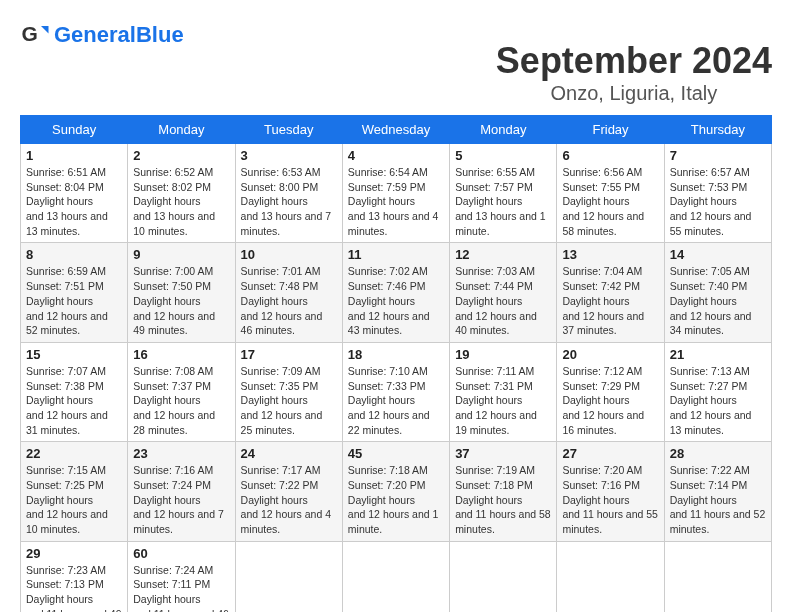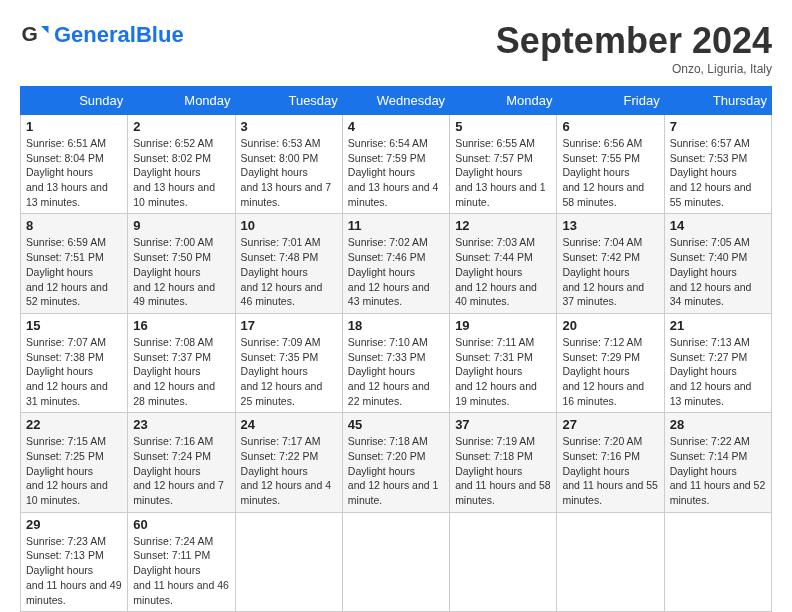--- a/index.html
+++ b/index.html
@@ -33,35 +33,37 @@
       height: 30px;
       margin-right: 4px;
     }
     .title-area {
       text-align: right;
     }
     .month-title {
       font-size: 36px;
       font-weight: bold;
       color: #333;
+      margin-top: 20px;
     }
     .location {
-      font-size: 12px;
+      font-size: 20px;
       color: #555;
+      text-align: center;
     }
     .calendar {
       width: 100%;
       border-collapse: collapse;
       font-size: 11px;
     }
     .calendar thead th {
       background-color: #1a73e8;
       color: #fff;
       padding: 6px 4px;
-      text-align: right;
+      text-align: center;
       font-size: 13px;
       font-weight: normal;
       border: 1px solid #1a73e8;
     }
     .calendar tbody td {
       border: 1px solid #ccc;
       vertical-align: top;
       padding: 4px 5px;
       width: 107px;
       min-height: 80px;

